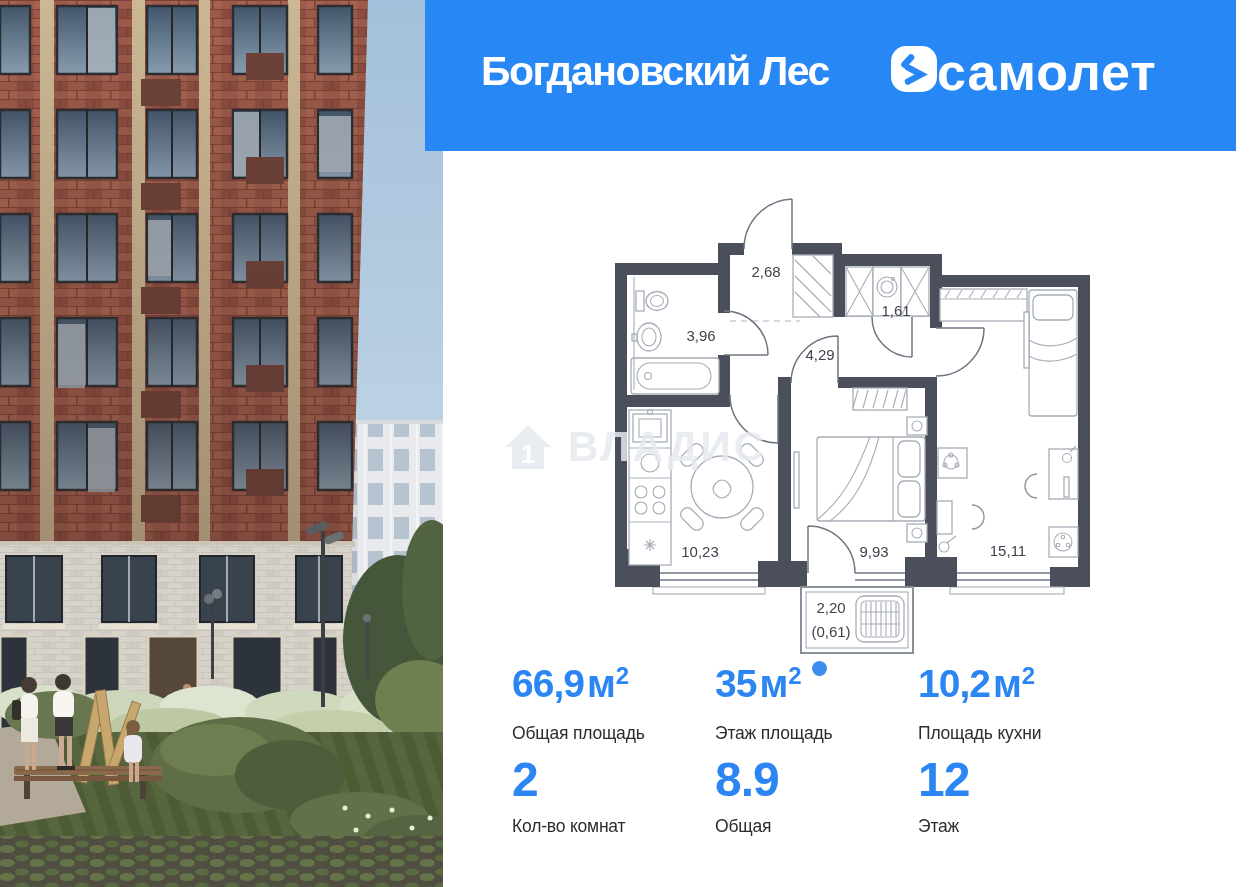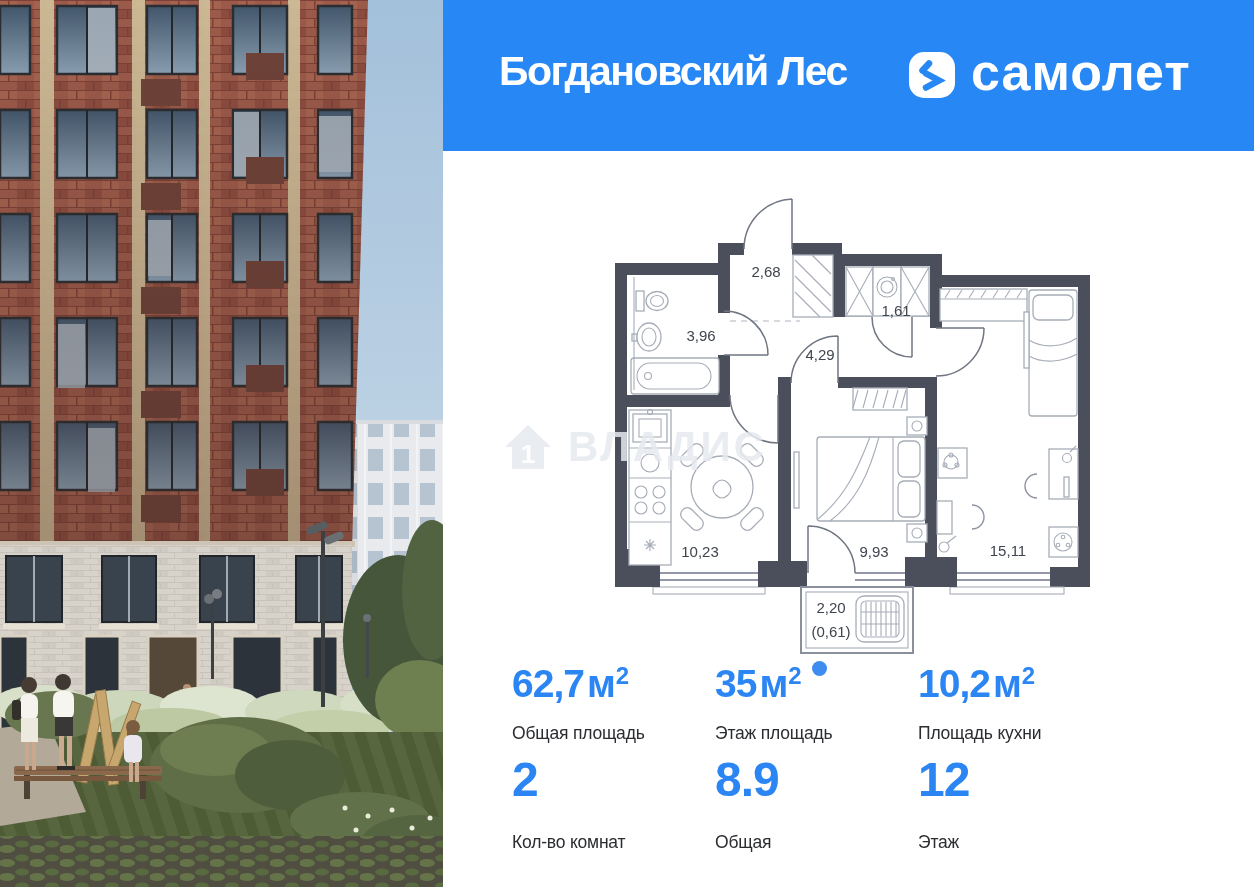--- a/index.html
+++ b/index.html
@@ -3,23 +3,23 @@
 <meta charset="utf-8">
 <style>
   html,body{margin:0;padding:0;background:#fff}
   body{font-family:"Liberation Sans",sans-serif;-webkit-font-smoothing:antialiased}
   .page{position:relative;width:1254px;height:887px;background:#ffffff;overflow:hidden}
 
   
   .photo{position:absolute;left:0;top:0;width:443px;height:887px;z-index:1}
 
   
-  .header{position:absolute;left:443px;top:0;width:811px;height:151px;background:#2787F5;z-index:2}
+  .header{position:absolute;left:425px;top:0;width:811px;height:151px;background:#2787F5;z-index:2}
   .title{position:absolute;left:56px;top:48px;font-size:41px;font-weight:700;color:#fff;letter-spacing:-1.5px;white-space:nowrap}
-  .brand{position:absolute;left:466px;top:46px;display:flex;align-items:flex-end;gap:16px}
+  .brand{position:absolute;left:466px;top:46px;display:flex;align-items:flex-start;}
   .brand-text{font-size:52px;font-weight:700;color:#fff;letter-spacing:1px;line-height:1}
 
   
   .watermark{position:absolute;left:501px;top:421px;display:flex;align-items:flex-end;gap:13px;z-index:6;pointer-events:none;opacity:.85}
   .wm-text{font-size:42px;font-weight:700;color:#e6e9ee;letter-spacing:3px}
 
   
   .plan{position:absolute;left:610px;top:185px;z-index:3}
   .w{fill:#4a4f5b}
   .fo{fill:#fff;stroke:#a7adb7;stroke-width:1.3}
@@ -32,21 +32,21 @@
   .bluedot{position:absolute;left:812px;top:661px;width:15px;height:15px;border-radius:50%;background:#3d8df0;z-index:2}
 
   
   .stat{position:absolute;white-space:nowrap;z-index:4}
   .stat .num{font-weight:700;color:#2B86F3;line-height:1;letter-spacing:-1px}
   .r1 .num{font-size:39px}
   .r2 .num{font-size:48px}
   .stat .unit{margin-left:3px}
   .stat sup{font-size:24px;vertical-align:13px;margin-left:1px;font-weight:700}
   .stat .label{font-size:17.5px;color:#2b2d31;margin-top:20px;letter-spacing:-0.2px}
-  .r2 .label{margin-top:28px}
+  .r2 .label{margin-top:12px}
   .c1{left:512px}.c2{left:715px}.c3{left:918px}
   .r1{top:664px}.r2{top:756px}
 </style>
 </head>
 <body>
 
 <div class="page">
 
   <div class="photo">
     <svg width="443" height="887" viewBox="0 0 443 887">
@@ -472,21 +472,21 @@
       <text class="rl" x="874" y="557" text-anchor="middle">9,93</text>
       <text class="rl" x="1008" y="556" text-anchor="middle">15,11</text>
       <text class="rl" x="831" y="613" text-anchor="middle">2,20</text>
       <text class="rl" x="831" y="637" text-anchor="middle">(0,61)</text>
     </g>
   </svg>
 
   <div class="bluedot"></div>
 
   <div class="stat r1 c1">
-    <div class="num"><span>62,7</span><span class="unit"><span>м</span><sup>2</sup></span></div>
+    <div class="num"><span>66,9</span><span class="unit"><span>м</span><sup>2</sup></span></div>
     <div class="label">Общая площадь</div>
   </div>
   <div class="stat r1 c2">
     <div class="num"><span>35</span><span class="unit"><span>м</span><sup>2</sup></span></div>
     <div class="label">Этаж площадь</div>
   </div>
   <div class="stat r1 c3">
     <div class="num"><span>10,2</span><span class="unit"><span>м</span><sup>2</sup></span></div>
     <div class="label">Площадь кухни</div>
   </div>

